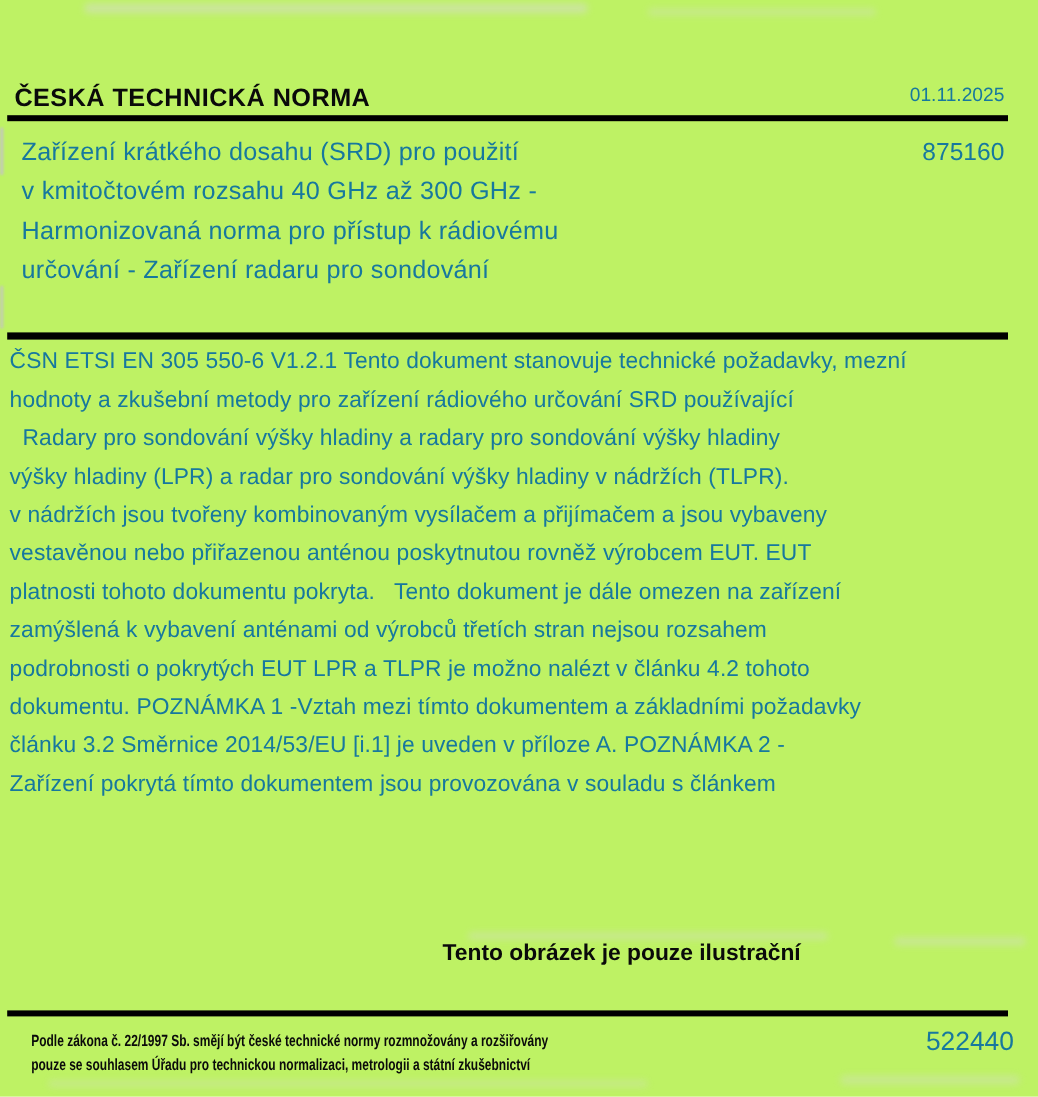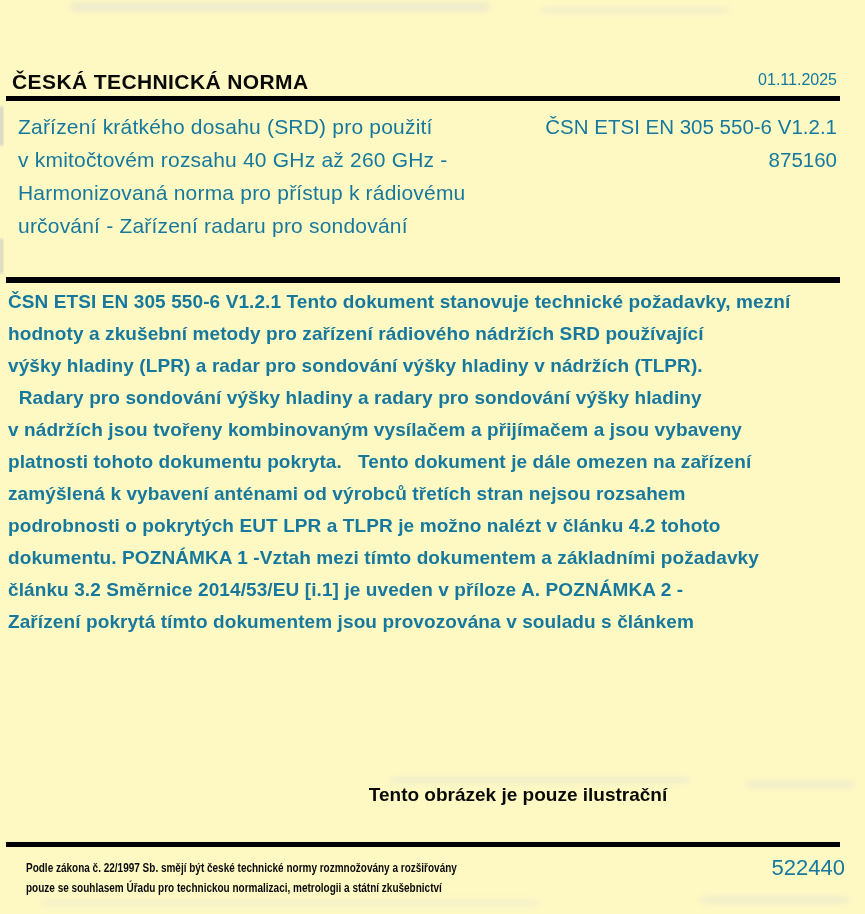--- a/index.html
+++ b/index.html
@@ -1,19 +1,19 @@
 <!DOCTYPE html>
 <html><head>
 <meta charset="utf-8">
 <style>
   html,body{margin:0;padding:0;background:#ffffff;}
   .page{
     position:relative;
     width:865px;height:914px;
-    background:#fef9c3;
+    background:#bef264;
     overflow:hidden;
     color:#111111;
     font-family:"Liberation Sans", sans-serif;
   }
   .rule{position:absolute;left:6px;width:834px;background:#000000;}
   .rule-header{top:96px;height:5px;}
   .rule-mid{top:277px;height:6px;}
   .rule-footer{top:842px;height:5px;}
 
   .norm-title{
@@ -35,21 +35,21 @@
     position:absolute;right:28px;top:110px;
     font-size:20.5px;line-height:33px;color:#17789e;
     text-align:right;white-space:nowrap;
   }
 
   .abstract{
     position:absolute;left:8px;top:286px;
     font-size:19px;line-height:32px;color:#17789e;
     letter-spacing:0.1px;
   }
-  .abstract div{white-space:pre;font-weight:bold;}
+  .abstract div{white-space:pre;}
 
   .caption{
     position:absolute;left:0;top:784px;width:1036px;
     text-align:center;font-size:19px;font-weight:bold;
     color:#0a0a0a;white-space:nowrap;
   }
 
   .legal{
     position:absolute;left:26px;top:858px;
     font-size:13.5px;line-height:20px;font-weight:bold;color:#0a0a0a;
@@ -86,36 +86,36 @@
   <div class="artifact a6"></div>
   <div class="edge e1"></div>
   <div class="edge e2"></div>
 
   <div class="norm-title">ČESKÁ TECHNICKÁ NORMA</div>
   <div class="issue-date">01.11.2025</div>
   <div class="rule rule-header"></div>
 
   <div class="std-title">
     <div>Zařízení krátkého dosahu (SRD) pro použití</div>
-    <div>v kmitočtovém rozsahu 40 GHz až 260 GHz -</div>
+    <div>v kmitočtovém rozsahu 40 GHz až 300 GHz -</div>
     <div>Harmonizovaná norma pro přístup k rádiovému</div>
     <div>určování - Zařízení radaru pro sondování</div>
   </div>
   <div class="std-codes">
-    <div>ČSN ETSI EN 305 550-6 V1.2.1</div>
     <div>875160</div>
   </div>
   <div class="rule rule-mid"></div>
 
   <div class="abstract">
     <div>ČSN ETSI EN 305 550-6 V1.2.1 Tento dokument stanovuje technické požadavky, mezní</div>
-    <div>hodnoty a zkušební metody pro zařízení rádiového nádržích SRD používající</div>
+    <div>hodnoty a zkušební metody pro zařízení rádiového určování SRD používající</div>
+    <div>  Radary pro sondování výšky hladiny a radary pro sondování výšky hladiny</div>
     <div>výšky hladiny (LPR) a radar pro sondování výšky hladiny v nádržích (TLPR).</div>
-    <div>  Radary pro sondování výšky hladiny a radary pro sondování výšky hladiny</div>
     <div>v nádržích jsou tvořeny kombinovaným vysílačem a přijímačem a jsou vybaveny</div>
+    <div>vestavěnou nebo přiřazenou anténou poskytnutou rovněž výrobcem EUT. EUT</div>
     <div>platnosti tohoto dokumentu pokryta.   Tento dokument je dále omezen na zařízení</div>
     <div>zamýšlená k vybavení anténami od výrobců třetích stran nejsou rozsahem</div>
     <div>podrobnosti o pokrytých EUT LPR a TLPR je možno nalézt v článku 4.2 tohoto</div>
     <div>dokumentu. POZNÁMKA 1 -Vztah mezi tímto dokumentem a základními požadavky</div>
     <div>článku 3.2 Směrnice 2014/53/EU [i.1] je uveden v příloze A. POZNÁMKA 2 -</div>
     <div>Zařízení pokrytá tímto dokumentem jsou provozována v souladu s článkem</div>
   </div>
 
   <div class="caption">Tento obrázek je pouze ilustrační</div>
 

